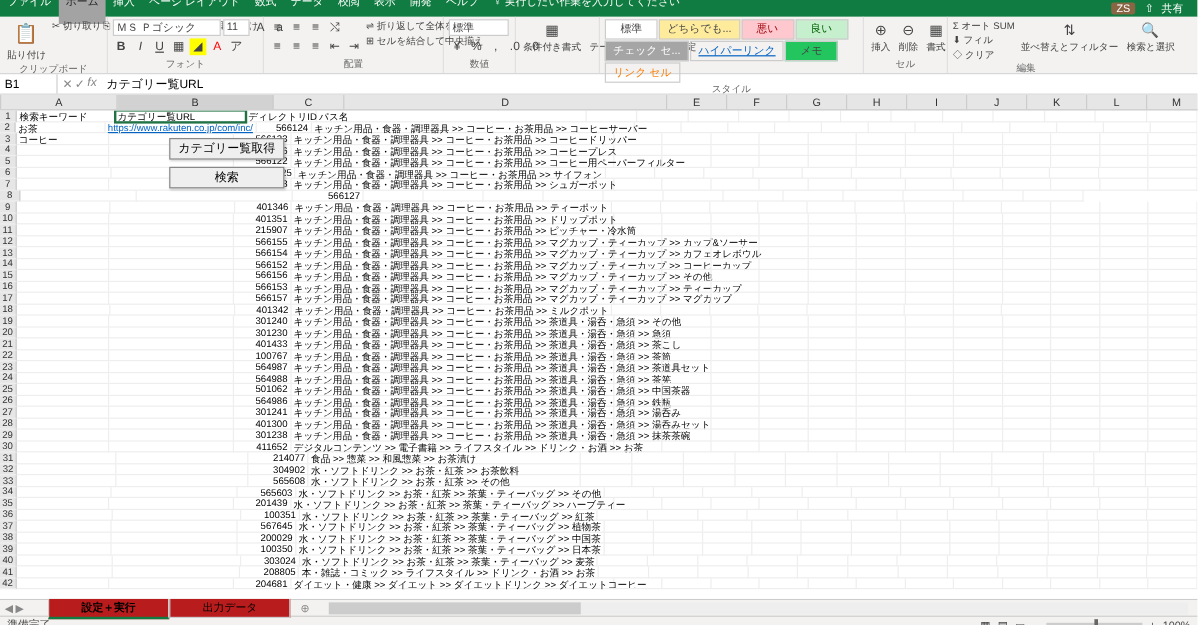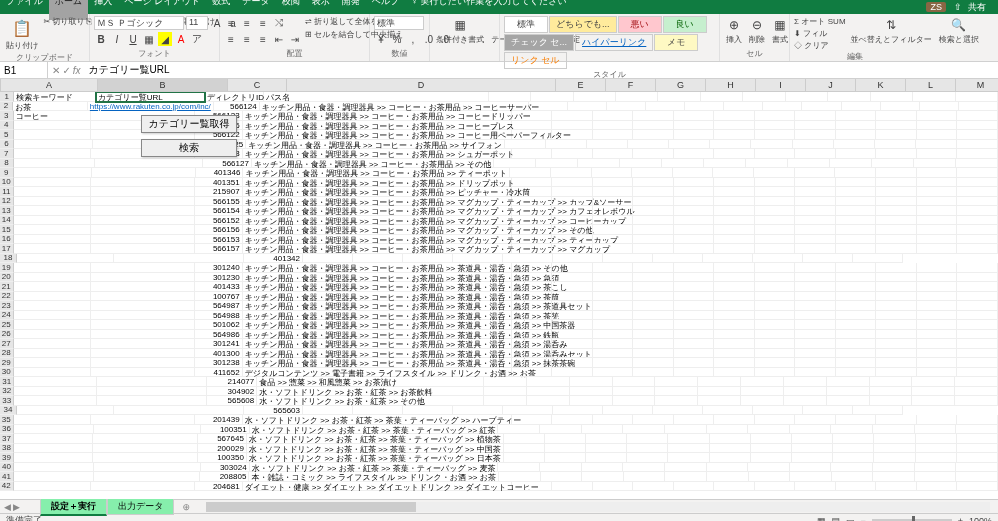--- a/index.html
+++ b/index.html
@@ -26,21 +26,21 @@
 .font-row { display: flex; gap: 2px; align-items: center; }
 .font-sel { border: 1px solid #ccc; background: #fff; padding: 0 2px; font-size: 9px; height: 14px; }
 .icbtn { width: 14px; height: 14px; border: 1px solid transparent; display: inline-flex; align-items: center; justify-content: center; font-size: 10px; cursor: pointer; }
 .style-box { border: 1px solid #ccc; padding: 1px 6px; font-size: 9px; min-width: 44px; text-align: center; }
 .style-box.normal { background: #fff; }
 .style-box.yellow { background: #ffeb9c; }
 .style-box.bad { background: #ffc7ce; color: #9c0006; }
 .style-box.good { background: #c6efce; color: #006100; }
 .style-box.check { background: #a5a5a5; color: #fff; }
 .style-box.link { color: #0563c1; text-decoration: underline; }
-.style-box.memo { background: #fef9c3; }
+.style-box.memo { background: #22c55e; }
 .style-box.linked { color: #fa7d00; }
 
 
 .fbar { height: 17px; border-bottom: 1px solid #d0d0d0; display: flex; align-items: center; background: #fff; }
 .namebox { width: 48px; border-right: 1px solid #d0d0d0; padding: 0 4px; font-size: 10px; height: 100%; display: flex; align-items: center; }
 .fx-btns { display: flex; gap: 2px; padding: 0 4px; color: #888; }
 .fx-input { flex: 1; padding: 0 4px; font-size: 10px; }
 
 
 .grid-wrap { position: relative; height: 420px; overflow: hidden; background: #fff; }
@@ -59,21 +59,21 @@
 
 .cA { width: 97px; } .cB { width: 130px; } .cC { width: 59px; } .cD { width: 269px; }
 .cE, .cF, .cG, .cH, .cI, .cJ, .cK, .cL, .cM, .cN, .cO, .cP { width: 50px; }
 
 
 .form-btn { position: absolute; width: 96px; height: 18px; background: #efefef; border: 1px solid #888; font-size: 10px; display: flex; align-items: center; justify-content: center; cursor: pointer; box-shadow: 1px 1px 2px rgba(0,0,0,.2); z-index: 10; }
 
 
 .sheetbar { height: 14px; background: #f3f2f1; border-top: 1px solid #ccc; display: flex; align-items: center; font-size: 9px; }
 .nav-arrows { width: 40px; display: flex; gap: 2px; padding: 0 4px; color: #888; }
-.sheettab { padding: 1px 10px; border: 1px solid #ccc; background: #86efac; cursor: pointer; }
+.sheettab { padding: 1px 27px; border: 1px solid #ccc; background: #b91c1c; cursor: pointer; }
 .sheettab.active { border-bottom: 2px solid #107c41; font-weight: bold; }
 .hscroll { flex: 1; height: 10px; margin: 0 8px; background: #eee; position: relative; }
 .hscroll-thumb { position: absolute; left: 0; width: 210px; height: 100%; background: #ccc; }
 
 
 .status { height: 14px; background: #f3f2f1; border-top: 1px solid #ccc; display: flex; align-items: center; justify-content: space-between; font-size: 9px; padding: 0 6px; color: #444; }
 .zoom { display: flex; gap: 6px; align-items: center; }
 .zoom-slider { width: 80px; height: 3px; background: #ccc; position: relative; }
 .zoom-slider::after { content: ''; position: absolute; left: 50%; top: -3px; width: 3px; height: 9px; background: #666; }
 </style>
@@ -404,21 +404,20 @@
         <div class="cell cM"></div>
         <div class="cell cN"></div>
         <div class="cell cO"></div>
         <div class="cell cP"></div>
       </div>
       <div class="row">
         <div class="rowhdr">8</div>
         <div class="cell cA"></div>
         <div class="cell cB"></div>
         <div class="cell cC num">566127</div>
-        <div class="cell cD">キッチン用品・食器・調理器具 &gt;&gt; コーヒー・お茶用品 &gt;&gt; その他</div>
         <div class="cell cE"></div>
         <div class="cell cF"></div>
         <div class="cell cG"></div>
         <div class="cell cH"></div>
         <div class="cell cI"></div>
         <div class="cell cJ"></div>
         <div class="cell cK"></div>
         <div class="cell cL"></div>
         <div class="cell cM"></div>
         <div class="cell cN"></div>
@@ -594,20 +593,21 @@
         <div class="cell cM"></div>
         <div class="cell cN"></div>
         <div class="cell cO"></div>
         <div class="cell cP"></div>
       </div>
       <div class="row">
         <div class="rowhdr">18</div>
         <div class="cell cA"></div>
         <div class="cell cB"></div>
         <div class="cell cC num">401342</div>
+        <div class="cell cD">キッチン用品・食器・調理器具 &gt;&gt; コーヒー・お茶用品 &gt;&gt; ミルクポット</div>
         <div class="cell cE"></div>
         <div class="cell cF"></div>
         <div class="cell cG"></div>
         <div class="cell cH"></div>
         <div class="cell cI"></div>
         <div class="cell cJ"></div>
         <div class="cell cK"></div>
         <div class="cell cL"></div>
         <div class="cell cM"></div>
         <div class="cell cN"></div>
@@ -897,20 +897,21 @@
         <div class="cell cM"></div>
         <div class="cell cN"></div>
         <div class="cell cO"></div>
         <div class="cell cP"></div>
       </div>
       <div class="row">
         <div class="rowhdr">34</div>
         <div class="cell cA"></div>
         <div class="cell cB"></div>
         <div class="cell cC num">565603</div>
+        <div class="cell cD">水・ソフトドリンク &gt;&gt; お茶・紅茶 &gt;&gt; 茶葉・ティーバッグ &gt;&gt; その他</div>
         <div class="cell cE"></div>
         <div class="cell cF"></div>
         <div class="cell cG"></div>
         <div class="cell cH"></div>
         <div class="cell cI"></div>
         <div class="cell cJ"></div>
         <div class="cell cK"></div>
         <div class="cell cL"></div>
         <div class="cell cM"></div>
         <div class="cell cN"></div>

